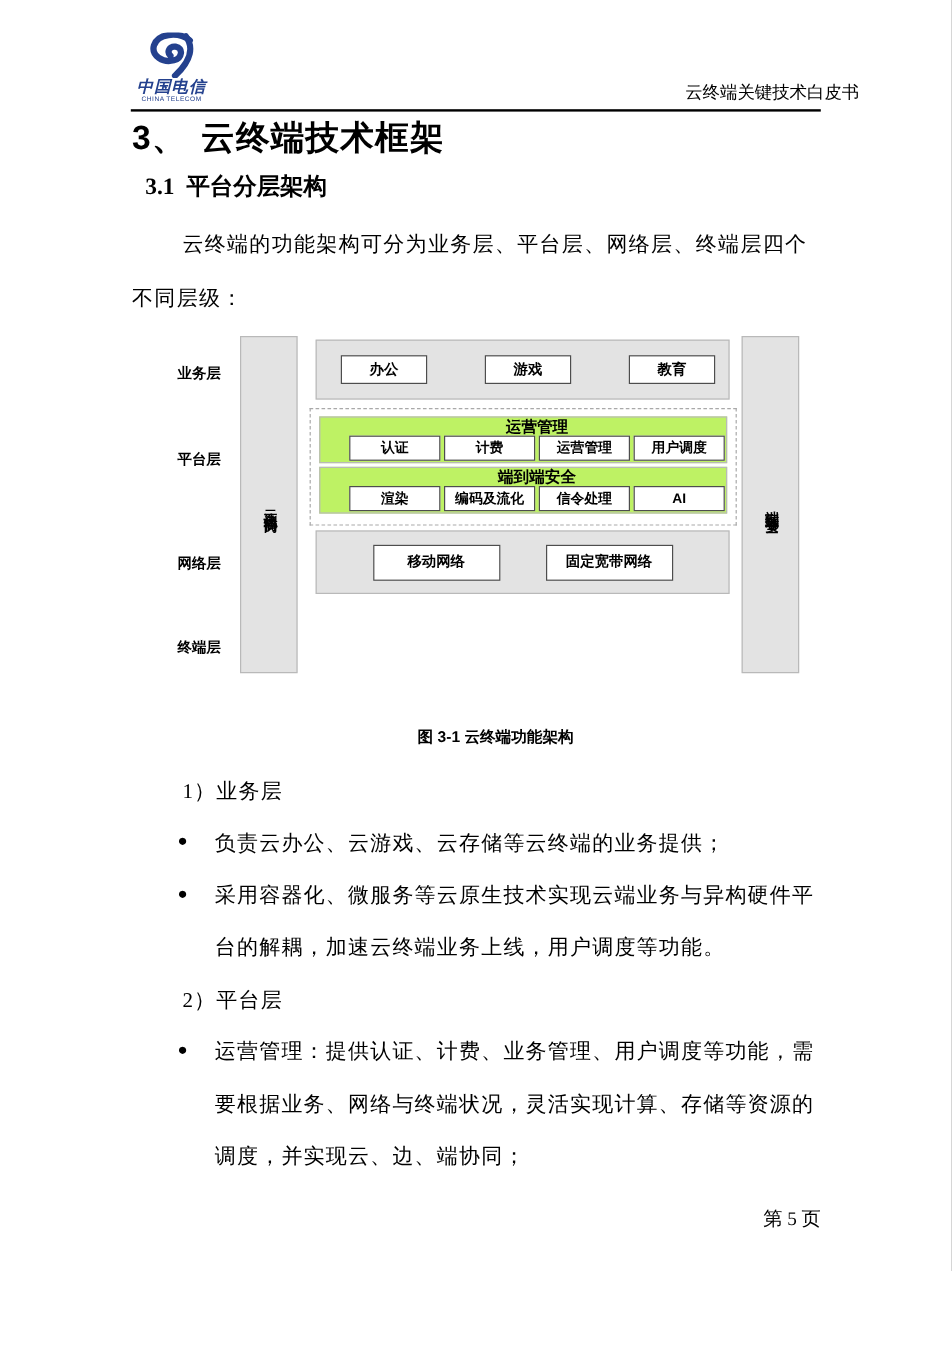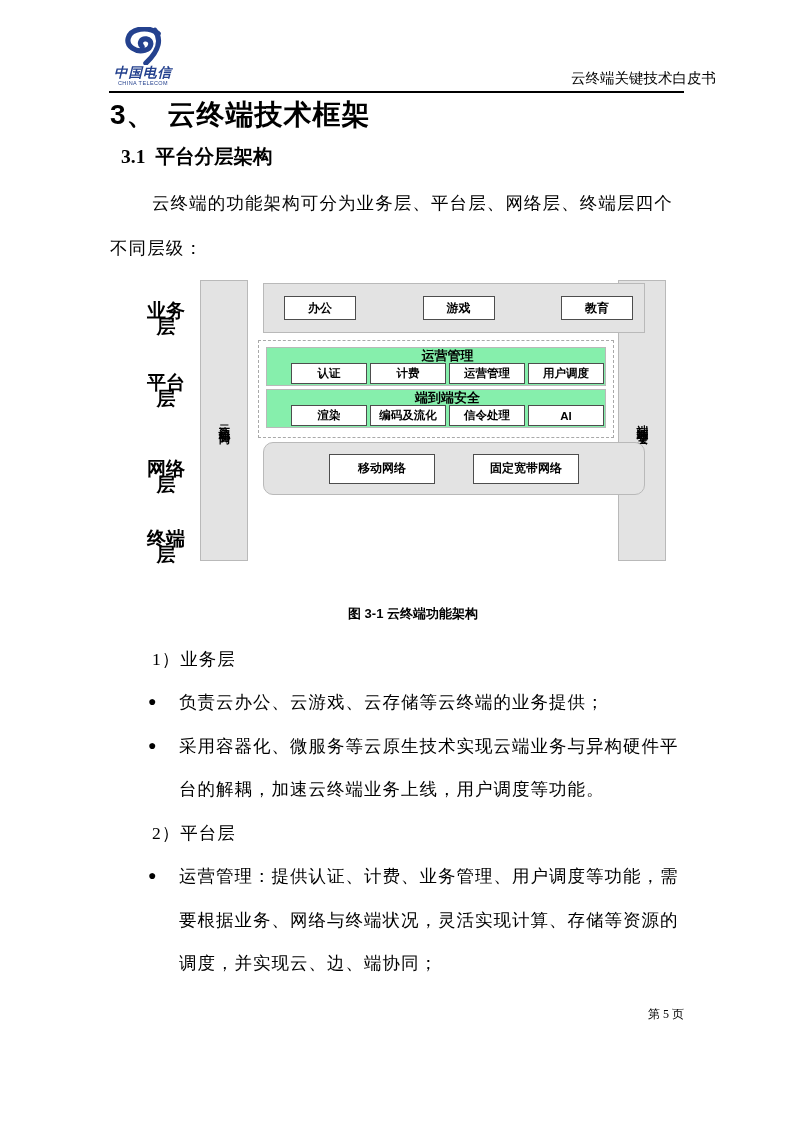--- a/index.html
+++ b/index.html
@@ -22,54 +22,54 @@
         font-family:"Liberation Sans","DejaVu Sans",sans-serif; font-weight:bold; font-size:28px; line-height:32px; letter-spacing:1px; }
   .h2 { position:absolute; left:121px; top:145px; display:flex; gap:10px; align-items:baseline;
         font-family:Liberation Serif, serif; font-weight:bold; font-size:19.5px; line-height:24px; }
   
   .intro { position:absolute; left:110px; top:180px; width:578px; font-size:17.5px; letter-spacing:1.1px; }
   .intro-line { height:45px; display:flex; align-items:center; white-space:nowrap; }
   .intro-line.indent { padding-left:42px; }
   
   .diagram { position:absolute; left:140px; top:278px; width:530px; height:292px;
              font-family:"Liberation Sans","DejaVu Sans",sans-serif; }
-  .dg-label { position:absolute; left:0; width:52px; text-align:center; font-weight:bold; font-size:19px; line-height:16px; }
+  .dg-label { position:absolute; left:0; width:52px; text-align:center; font-weight:bold; font-size:12px; line-height:16px; }
   .lab-business { top:25px; } .lab-platform { top:97px; } .lab-network { top:183px; } .lab-terminal { top:253px; }
   .dg-bar { position:absolute; top:2px; width:48px; height:281px; box-sizing:border-box;
             background:#e3e3e3; border:1px solid #b9b9b9; display:flex; align-items:center; justify-content:center; }
   .dg-bar-left { left:60px; } .dg-bar-right { left:478px; }
   .dg-bar span { writing-mode:vertical-rl; text-orientation:upright; font-weight:bold; font-size:11.5px; letter-spacing:2px; }
-  .dg-row { position:absolute; left:123px; width:382px; box-sizing:border-box;
+  .dg-row { position:absolute; left:123px; width:345px; box-sizing:border-box;
             background:#e3e3e3; border:1px solid #b9b9b9; display:flex; align-items:center; }
   .dg-business { top:5px; height:50px; justify-content:space-between; padding:0 11px 0 20px; }
-  .dg-network  { top:164px; height:53px; justify-content:center; gap:38px;border-radius:10px; }
+  .dg-network  { top:164px; height:53px; justify-content:center; gap:38px; }
   .dg-terminal { top:230px; height:55px; justify-content:space-between; padding:0 13px 0 17px; }
   .wbox { background:#fff; border:1px solid #4d4d4d; box-sizing:border-box;
           display:flex; align-items:center; justify-content:center; font-weight:bold; font-size:12px; white-space:nowrap; }
   .dg-business .wbox { width:72px; height:24px; }
   .dg-network  .wbox { width:106px; height:30px; }
   .dg-terminal .wbox { width:73px; height:25px; }
   .dg-dashed { position:absolute; left:118px; top:62px; width:356px; height:98px; box-sizing:border-box;
                border:1px dashed #a9a9a9; padding:6px 7px 0 7px; }
   .dg-group { box-sizing:border-box; height:39px; margin-bottom:3px;
-              background:#86efac; border:1px solid #b9b9b9; padding:1px 1px 0 24px; }
+              background:#bef264; border:1px solid #b9b9b9; padding:1px 1px 0 24px; }
   .dg-group-title { text-align:center; font-weight:bold; font-size:13px; line-height:13px; }
   .dg-group-boxes { display:flex; justify-content:space-between; margin-top:1px; }
   .dg-group .wbox { width:76px; height:21px; font-size:11.5px; }
   .caption { position:absolute; left:0; top:605px; width:100%; text-align:center;
              font-family:"Liberation Sans","DejaVu Sans",sans-serif; font-weight:bold; font-size:13px; }
   
   .body-list { position:absolute; left:110px; top:637px; width:582px; font-size:17.5px; letter-spacing:1px; }
   .bl { height:43.5px; display:flex; align-items:center; white-space:nowrap; }
   .bl-num  { padding-left:42px; }
   .bl-bullet { padding-left:38px; }
   .bl-cont { padding-left:69px; }
   .bl-marker { width:31px; flex:none; font-size:14px; letter-spacing:0; }
   
-  .footer { position:absolute; top:1006px; right:142px; font-size:12px; }
+  .footer { position:absolute; top:1006px; right:142px; font-size:16px; }
 </style>
 </head>
 <body>
 
 <div class="page">
 
   <div class="logo">
     <svg width="42" height="38" viewBox="0 0 42 40">
       <g fill="none" stroke="#24418e" stroke-width="5.5" stroke-linecap="round">
         <path d="M37 7 C26 -1.5 8.5 1.5 5.5 11.5 C3 20.5 13.5 27 23 24.5 C30.5 22.5 31.5 13.5 24.5 12.5 C19 11.8 16.5 17 20 20.5"></path>

